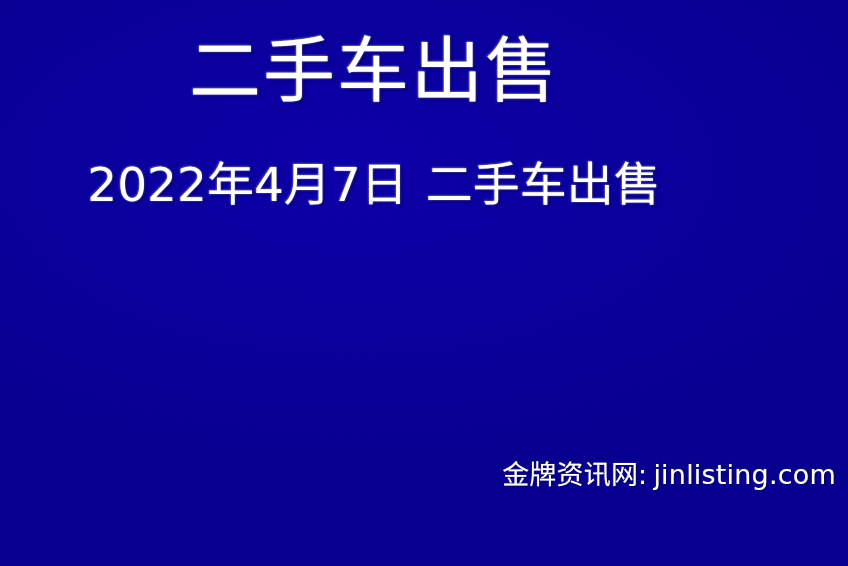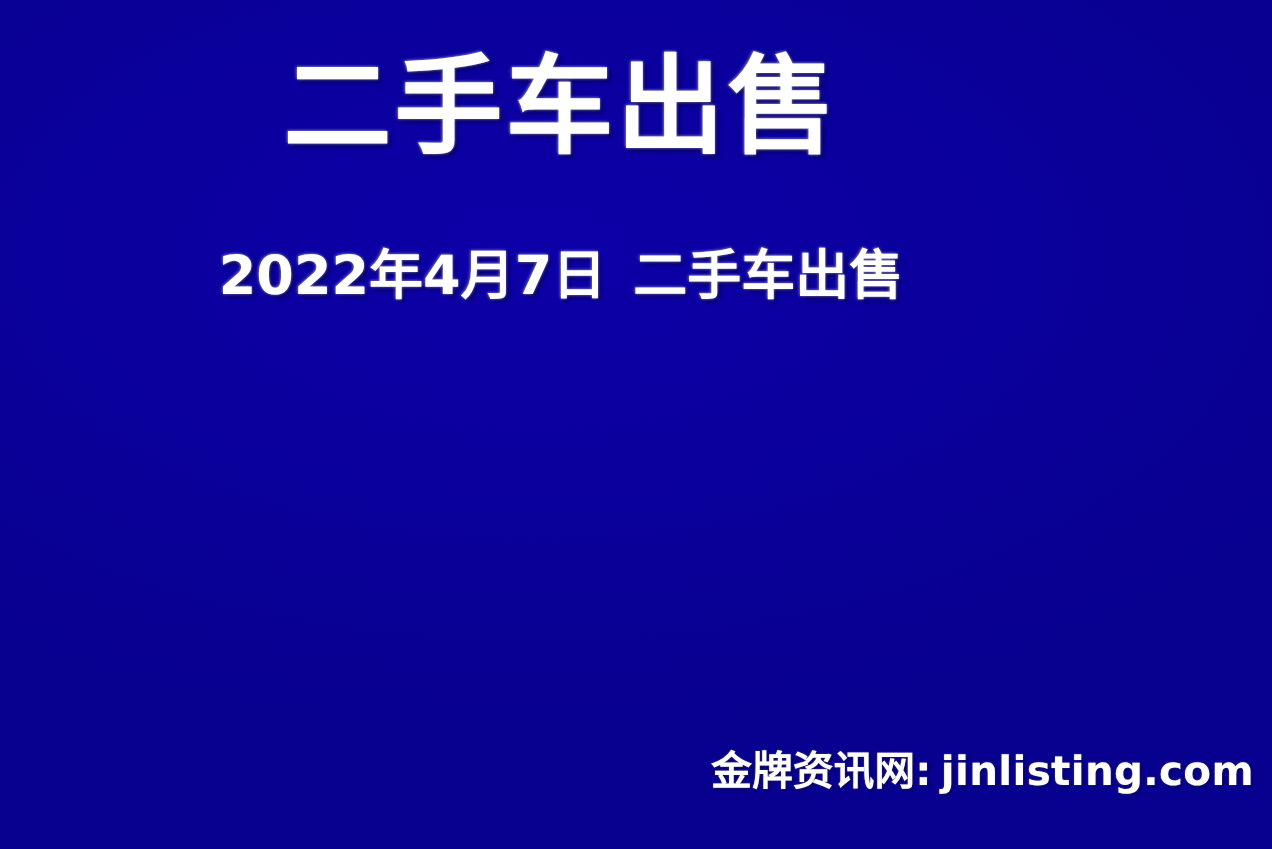--- a/index.html
+++ b/index.html
@@ -37,37 +37,37 @@
       repeating-linear-gradient(0deg, rgba(255,255,255,0.08) 0 1px, rgba(0,0,0,0) 1px 16px);
   }
 
   .text-block {
     position: absolute;
     left: 0;
     width: 748px;
     text-align: center;
     color: #ffffff;
     white-space: nowrap;
-    font-weight: 700;
+    font-weight: 400;
   }
 
   #headline {
     top: 31px;
     font-size: 72px;
     line-height: 80px;
     letter-spacing: 2px;
     text-shadow:
       0 0 2px rgba(255,255,255,0.55),
       2px 2px 3px rgba(0,0,0,0.45),
       -1px -1px 2px rgba(120,130,255,0.35);
   }
 
   #body-line-1 {
     top: 157px;
-    font-size: 36px;
+    font-size: 47px;
     line-height: 56px;
     letter-spacing: 0px;
     text-shadow:
       0 0 2px rgba(255,255,255,0.5),
       2px 2px 3px rgba(0,0,0,0.42),
       -1px -1px 2px rgba(120,130,255,0.3);
   }
 
   #body-line-2 {
     top: 225px;
@@ -83,27 +83,26 @@
   #date-prefix { margin-right: 0; }
   #line1-gap { display: inline-block; width: 18px; }
 
   #watermark {
     position: absolute;
     right: 12px;
     top: 458px;
     color: #ffffff;
     font-size: 27px;
     line-height: 34px;
-    font-weight: 700;
+    font-weight: 400;
     white-space: nowrap;
     letter-spacing: 0.2px;
     text-shadow:
       1px 1px 2px rgba(0,0,0,0.5),
       0 0 1px rgba(255,255,255,0.5);
-    margin-top: 40px;
   }
   #watermark .wm-site { margin-left: 6px; }
 </style>
 </head>
 <body>
 
 <div id="banner">
 
   <div id="noise"></div>
 

